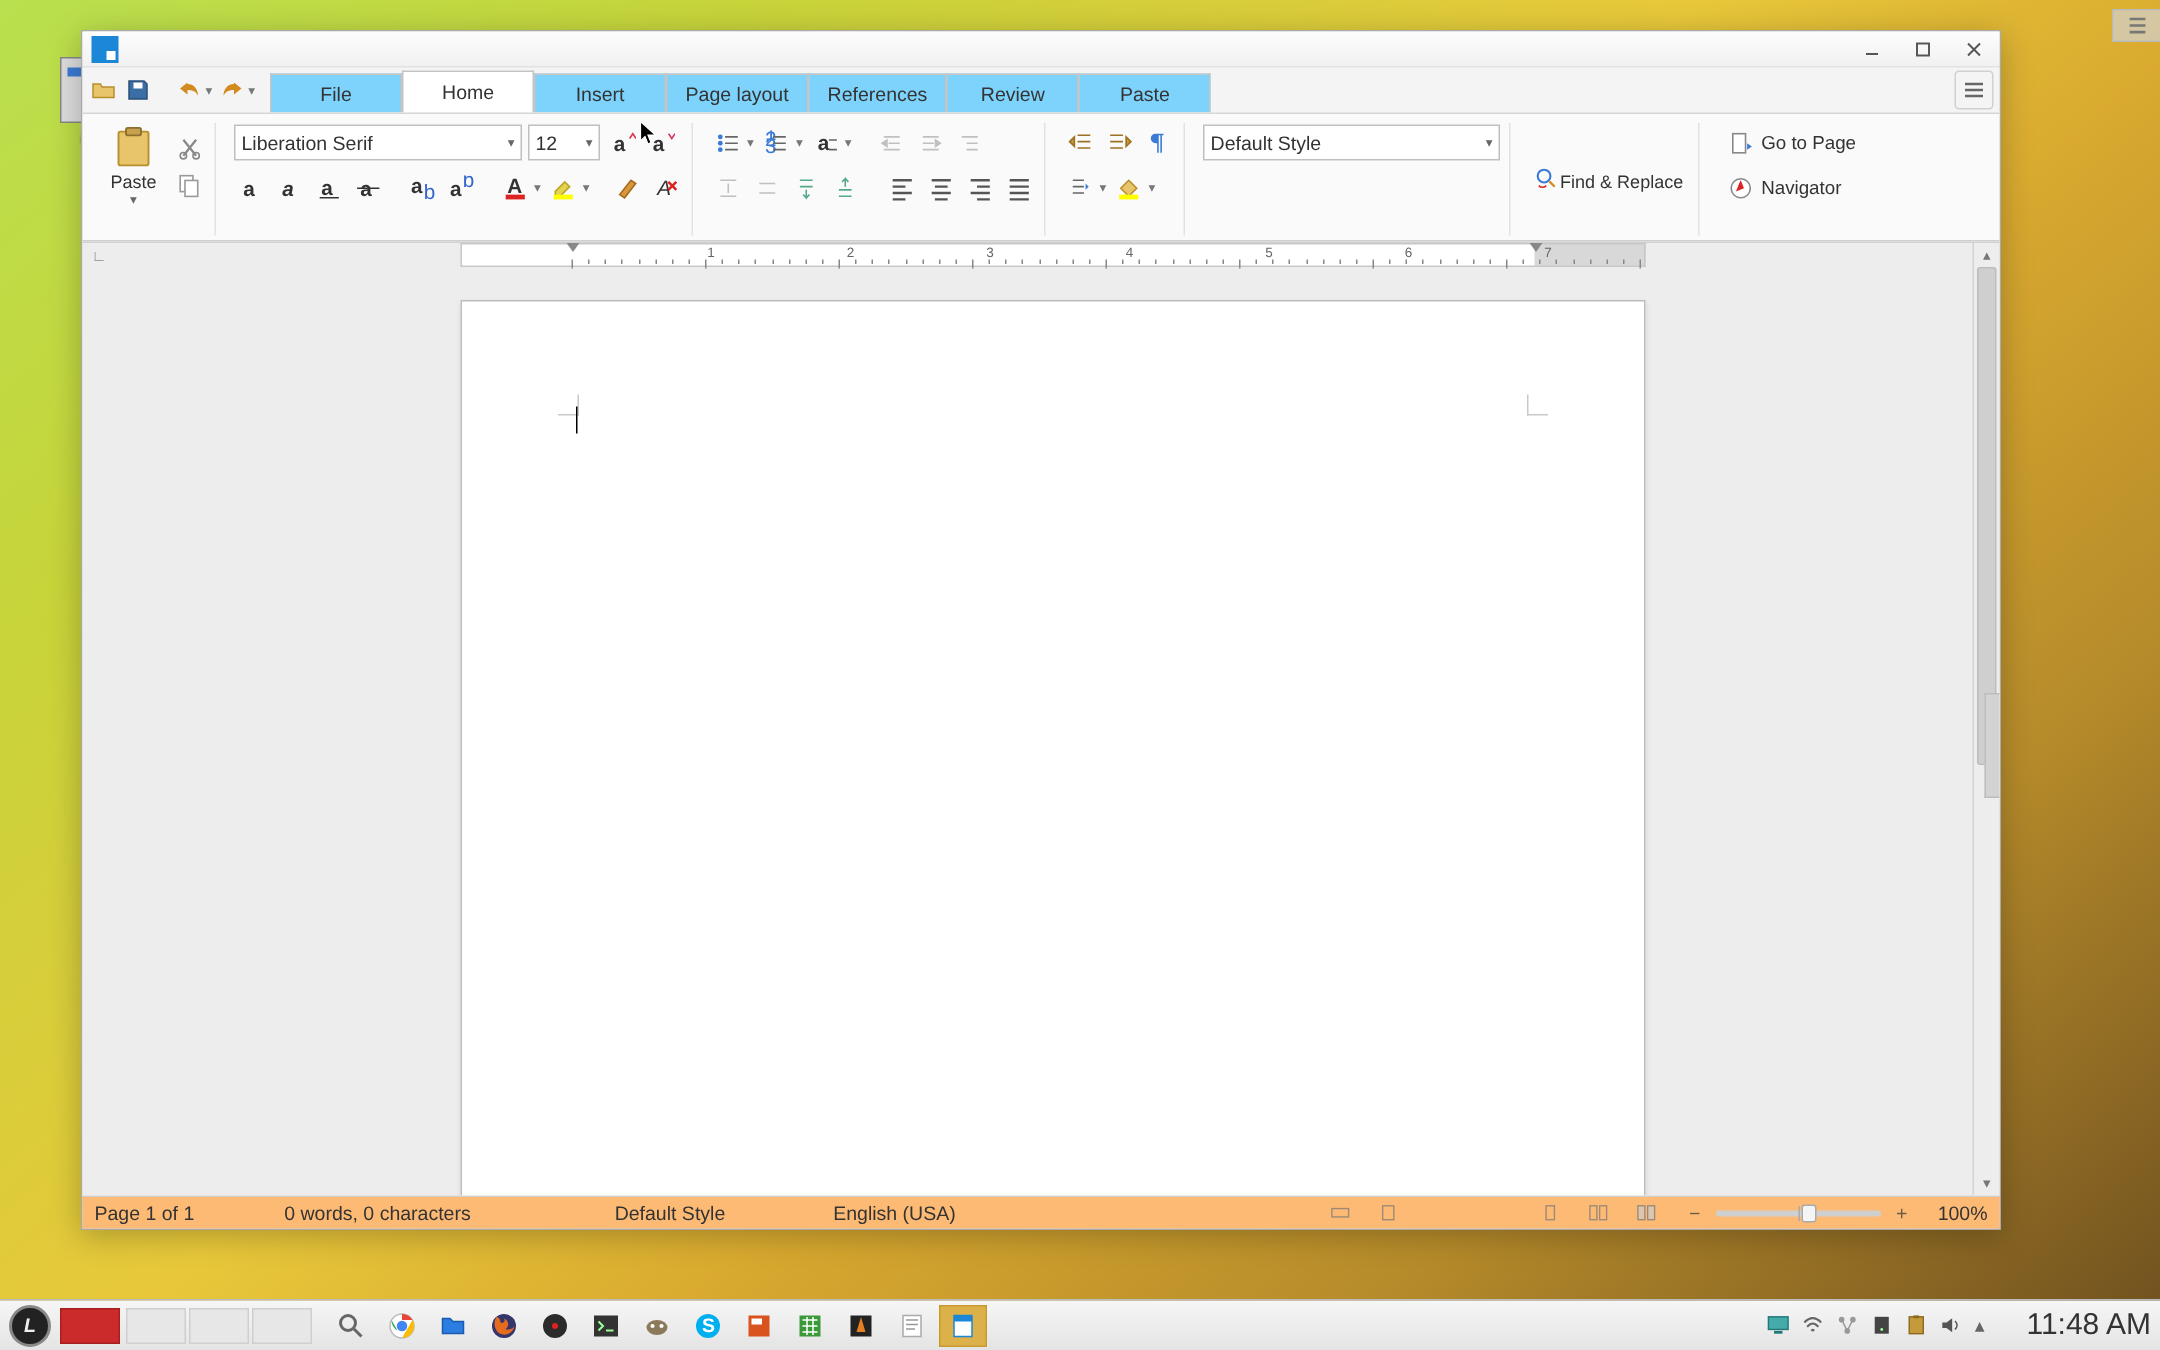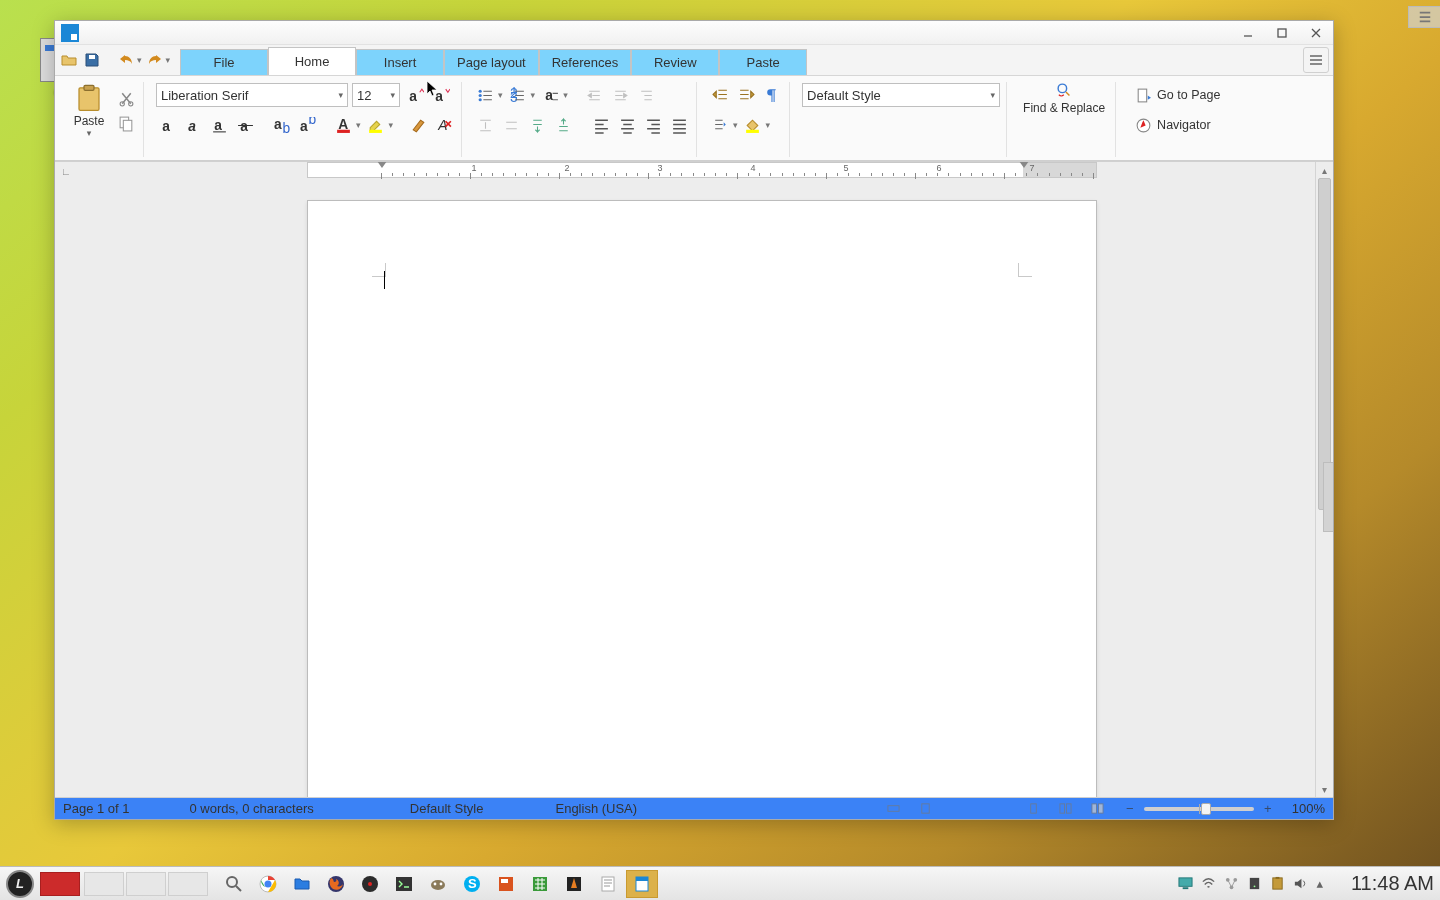--- a/index.html
+++ b/index.html
@@ -45,21 +45,21 @@
 .combo{height:24px;border:1px solid #bfbfbf;background:#fff;display:flex;align-items:center;padding:0 4px;font-size:12.5px}
 .combo .cd{margin-left:auto;font-size:9px;color:#666}
 .font-name{width:192px}
 .font-size{width:48px}
 .para-style{width:198px}
 .paste-block{display:flex;flex-direction:column;align-items:center;justify-content:center;width:44px}
 .paste-block .big{width:30px;height:30px}
 .paste-block .lbl{font-size:12px}
 .paste-block .dd{font-size:9px;color:#666}
 .stack2{display:flex;flex-direction:column;gap:3px}
-.tall-grp{display:flex;flex-direction:column;align-items:center;padding:0 10px;border-right:1px solid #e2e2e2}
+.tall-grp{display:flex;flex-direction:row;align-items:center;justify-content:center;padding:0 10px;border-right:1px solid #e2e2e2}
 .tall-ico{width:28px;height:28px}
 .tall-lbl{font-size:12px;margin-top:2px;text-align:center;white-space:nowrap}
 
 .workspace{flex:1;display:flex;background:#ededed;position:relative;overflow:hidden;border-top:1px solid #d0d0d0}
 .vruler-col{width:22px;background:#ededed}
 .vruler-col .corner{height:18px;display:flex;align-items:center;justify-content:center;color:#888;font-size:10px}
 .doc-col{flex:1;position:relative}
 .hruler{height:18px;position:relative;margin-top:0}
 .hruler .ruler-body{position:absolute;left:230px;width:790px;height:16px;background:#fff;border:1px solid #c8c8c8}
 .hruler .ruler-margin-l{position:absolute;left:230px;width:74px;height:16px;background:#d8d8d8;border:1px solid #c8c8c8;border-right:none}
@@ -75,21 +75,21 @@
 .page .tcursor{position:absolute;left:76px;top:70px;width:1px;height:18px;background:#000;animation:blink 1s step-end infinite}
 @keyframes blink{50%{opacity:0}}
 
 .vscroll{position:absolute;top:0;right:0;bottom:0;width:18px;background:#ededed;border-left:1px solid #d4d4d4}
 .vscroll .up,.vscroll .down{height:16px;display:flex;align-items:center;justify-content:center;color:#777;font-size:10px}
 .vscroll .track{position:absolute;top:16px;bottom:16px;left:2px;right:2px}
 .vscroll .thumb{position:absolute;top:0;height:55%;left:0;right:0;background:#cfcfcf;border:1px solid #bdbdbd;border-radius:2px}
 .vscroll .down{position:absolute;bottom:0;left:0;right:0}
 .sidebar-grip{position:absolute;right:0;top:300px;width:10px;height:70px;background:#d3d3d3;border:1px solid #bdbdbd;border-right:none}
 
-.status{height:22px;background:#3b82f6;border-top:1px solid #d0d0d0;display:flex;align-items:center;padding:0 8px;gap:16px;font-size:12px;color:#444}
+.status{height:22px;background:#fdba74;border-top:1px solid #d0d0d0;display:flex;align-items:center;padding:0 8px;gap:16px;font-size:12px;color:#444}
 .status .spacer{flex:1}
 .status .sico{width:16px;height:16px;display:flex;align-items:center;justify-content:center;opacity:.7}
 .status svg{width:13px;height:13px}
 .zoom-slider{display:flex;align-items:center;gap:6px}
 .zoom-slider .zrail{width:110px;height:4px;background:#cfcfcf;border-radius:2px;position:relative}
 .zoom-slider .zrail .zknob{position:absolute;left:52%;top:-4px;width:10px;height:12px;background:#f4f4f4;border:1px solid #aaa;border-radius:2px}
 .zoom-slider .zrail .zmid{position:absolute;left:50%;top:-3px;width:1px;height:10px;background:#aaa}
 
 .taskbar{position:absolute;left:0;right:0;bottom:0;height:34px;background:linear-gradient(#f6f6f6,#e4e4e4);border-top:1px solid #bbb;display:flex;align-items:center;padding:0 6px;gap:2px}
 .taskbar .tb{width:32px;height:28px;display:flex;align-items:center;justify-content:center;border:1px solid transparent}

